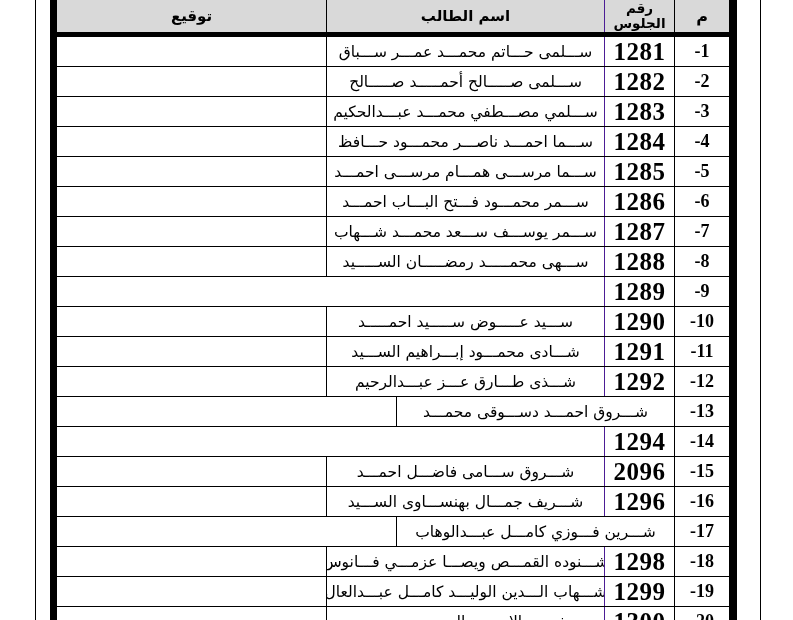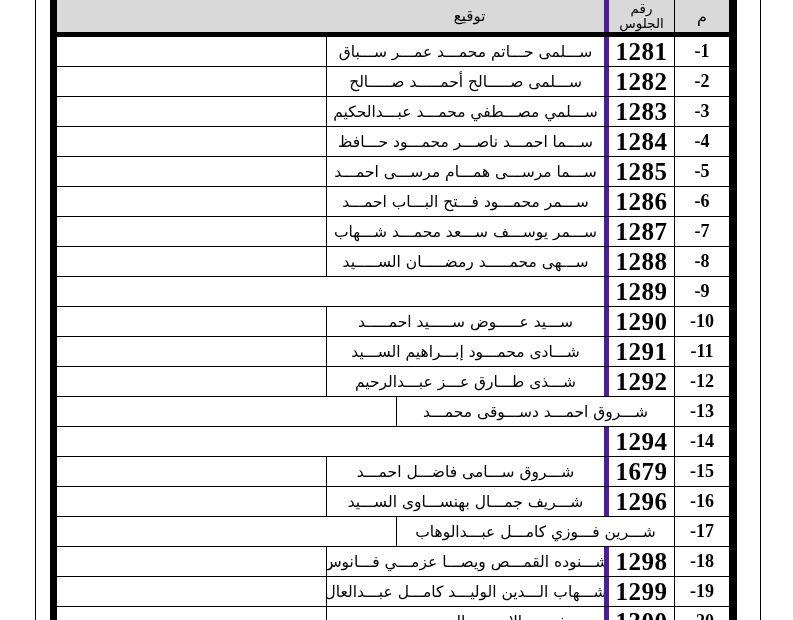--- a/index.html
+++ b/index.html
@@ -61,26 +61,26 @@
 
   .cell {
     box-sizing: border-box;
     display: flex;
     align-items: center;
     justify-content: center;
     overflow: hidden;
     white-space: nowrap;
   }
   .col-serial { width: 55px;  border-left: 1px solid #000; }
-  .col-seat   { width: 70px;  border-left: 5px solid #4c1d95; }
+  .col-seat   { width: 70px;  border-left: 1px solid #4c1d95; }
   .col-name   { width: 278px; border-left: 1px solid #000; }
   .col-sign   { width: 269px; }
 
   .header-row .cell {
-    font-weight: normal;
+    font-weight: bold;
     font-size: 15px;
   }
   .header-row .col-seat {
     flex-direction: column;
     line-height: 15px;
     font-size: 13.5px;
     justify-content: center;
   }
   .header-row .col-serial { font-size: 16px; }
 
@@ -113,20 +113,23 @@
 
 <div class="sheet-table">
   <div class="header-row">
     <div class="cell col-serial">
       <span>م</span>
     </div>
     <div class="cell col-seat">
       <span>رقم</span>
       <span>الجلوس</span>
     </div>
+    <div class="cell col-name">
+      <span>اسم الطالب</span>
+    </div>
     <div class="cell col-sign">
       <span>توقيع</span>
     </div>
   </div>
   <div class="header-divider"></div>
   <div id="rows">
   <div class="row">
     <div class="cell col-serial">
       <span>-1</span>
     </div>
@@ -325,21 +328,21 @@
     <div class="cell col-sign">
       <span></span>
     </div>
   </div>
 
   <div class="row">
     <div class="cell col-serial">
       <span>-15</span>
     </div>
     <div class="cell col-seat">
-      <span>1679</span>
+      <span>2096</span>
     </div>
     <div class="cell col-name">
       <span>شـــروق ســـامى فاضـــل احمـــد</span>
     </div>
     <div class="cell col-sign">
       <span></span>
     </div>
   </div>
 
   <div class="row">

